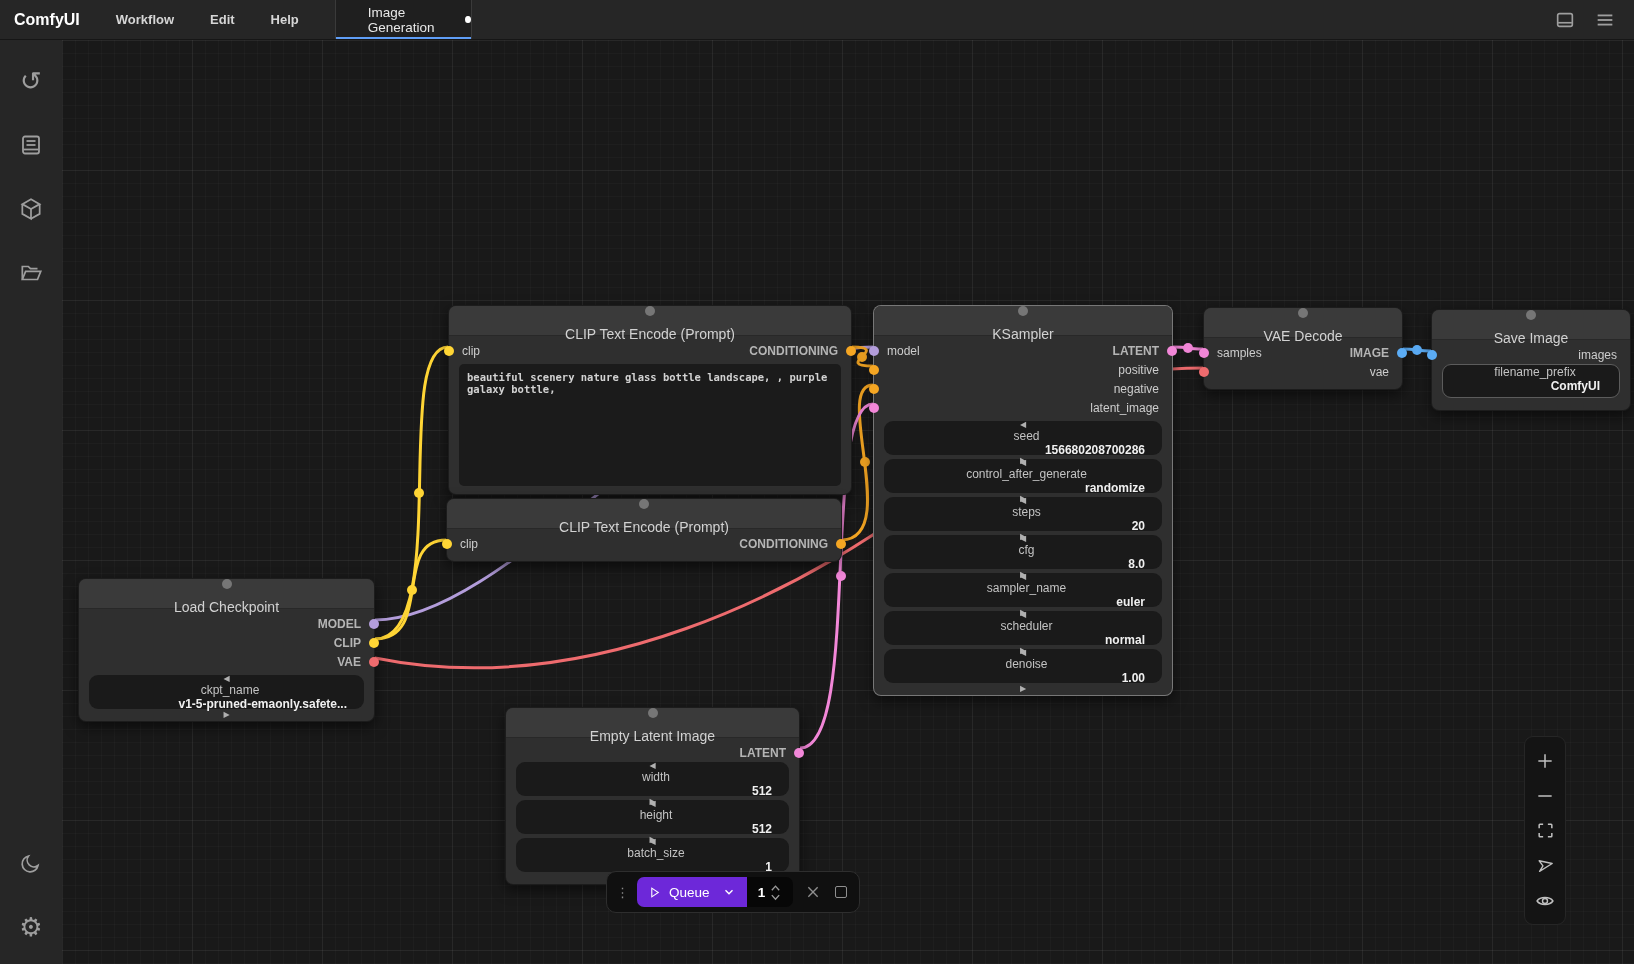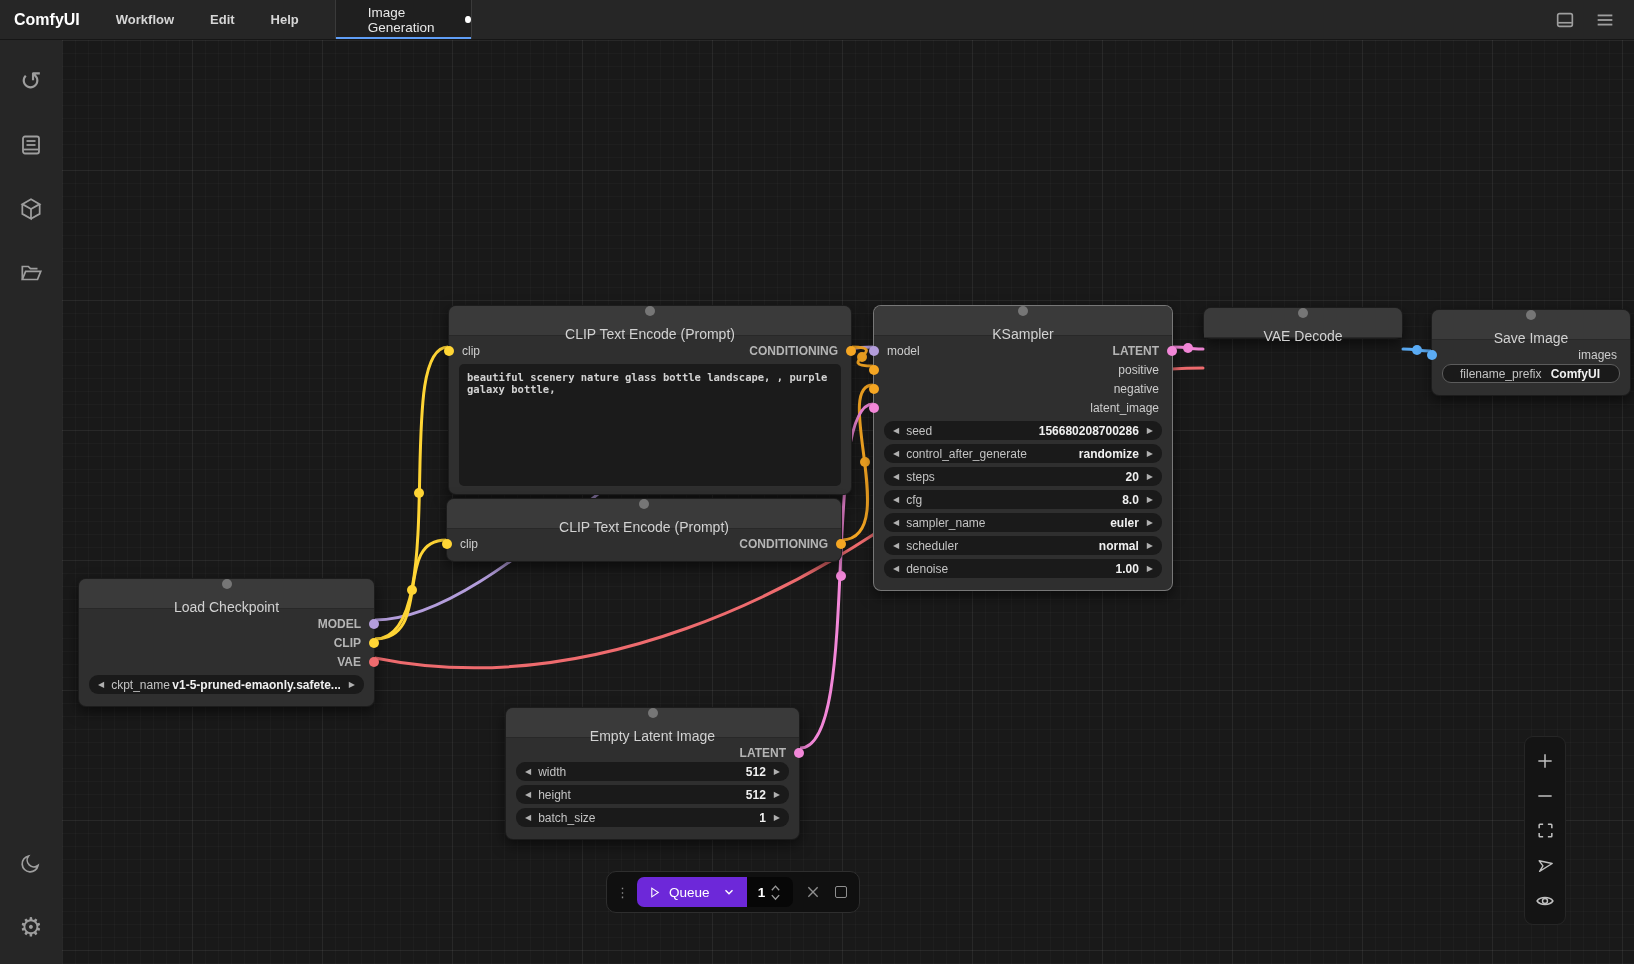--- a/index.html
+++ b/index.html
@@ -53,22 +53,22 @@
                  border-bottom:1px solid #282828; cursor:move;flex-direction:column; }
   .status-dot { width:10px; height:10px; border-radius:50%; background:#767676; flex:0 0 auto; }
   .node-body { padding:5px 0 8px; }
   .slot-row { position:relative; height:19px; display:flex; align-items:center; padding:0 13px;justify-content:flex-end; }
   .in-label { color:#cdcdcd; font-size:12px; }
   .out-label { margin-left:auto; color:#b5b5b5; font-weight:700; font-size:12px; }
   .port { position:absolute; width:10px; height:10px; border-radius:50%; top:50%;
           transform:translateY(-50%); cursor:crosshair; }
   .port.in { left:-5px; } .port.out { right:-5px; }
 
-  .widget { height:19px; margin:0 10px 4px; background:#1a1a1a; border-radius:9px;
-            display:flex; align-items:center; padding:0 9px; cursor:pointer; }
+  .widget { height:34px; margin:0 10px 4px; background:#1a1a1a; border-radius:9px;
+            display:flex; align-items:center; padding:0 9px; cursor:pointer;flex-direction:column; }
   .warr { color:#b0b0b0; font-size:8px; line-height:1; }
   .wlabel { margin-left:7px; color:#c3c3c3; font-size:12px; }
   .wvalue { margin-left:auto; margin-right:8px; color:#f0f0f0; font-weight:700; font-size:12px; }
   .widget.no-arrows { background:#1a1a1a; border:1px solid #5c5c5c; }
   .widget.no-arrows .wlabel { margin-left:8px; }
   .widget.no-arrows .wvalue { margin-right:10px; }
 
   .prompt-box { margin:4px 10px 0; background:#1b1b1b; border-radius:5px; padding:7px 8px;
                 font-family:"DejaVu Sans Mono", monospace; font-size:10.5px; font-weight:700;
                 color:#d2d2d2; white-space:pre-wrap; cursor:text; }
@@ -348,20 +348,32 @@
         <span class="warr">▶</span>
       </div>
     </div>
   </div>
 
   <div class="node" style="left:1141px; top:267px; width:200px;">
     <div class="node-header">
       <span class="status-dot"></span>
       <span>VAE Decode</span>
     </div>
+    <div class="node-body">
+      <div class="slot-row">
+        <span class="port in" style="background: rgb(242, 135, 216);"></span>
+        <span class="in-label">samples</span>
+        <span class="out-label">IMAGE</span>
+        <span class="port out" style="background: rgb(91, 172, 245);"></span>
+      </div>
+      <div class="slot-row">
+          <span class="port in" style="background: rgb(238, 107, 110);"></span>
+          <span class="in-label">vae</span>
+        </div>
+    </div>
   </div>
 
   <div class="node" style="left:1369px; top:269px; width:200px;">
     <div class="node-header">
       <span class="status-dot"></span>
       <span>Save Image</span>
     </div>
     <div class="node-body">
       <div class="slot-row">
           <span class="port in" style="background: rgb(91, 172, 245);"></span>

